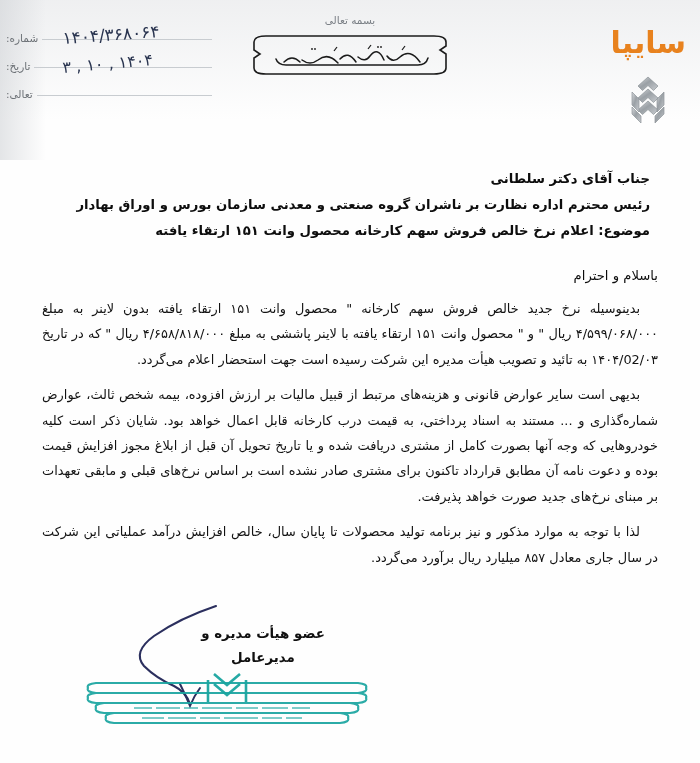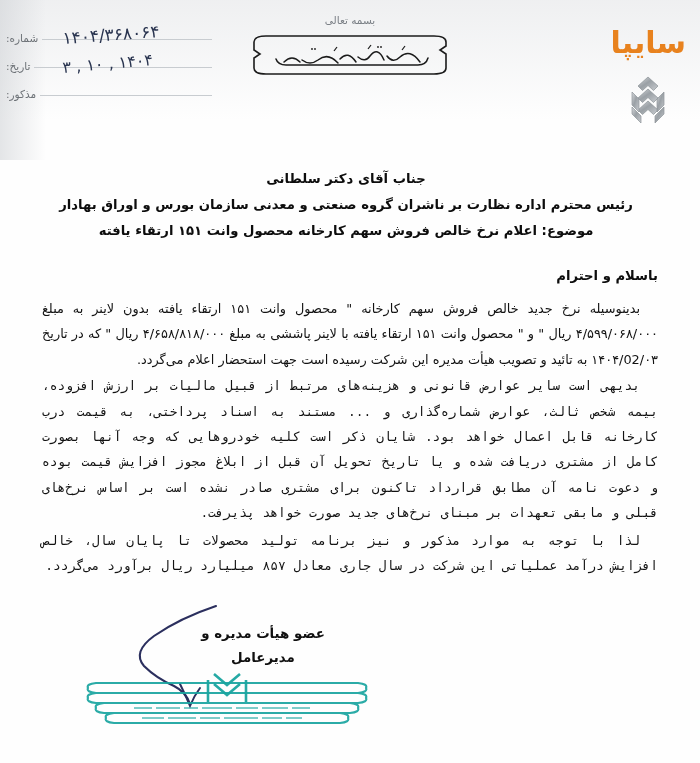--- a/index.html
+++ b/index.html
@@ -134,56 +134,56 @@
     line-height: 1;
     padding-bottom: 4px;
   }
 
   
   .addressing {
     position: absolute;
     right: 50px;
     left: 42px;
     top: 166px;
-    text-align: center;
+    text-align: right;
   }
   .addr-line {
     font-size: 13.2px;
     font-weight: 700;
     line-height: 26px;
     color: #0d0d0d;
     letter-spacing: 0;
   }
   .addr-line.subject { }
 
   
   .salutation {
     position: absolute;
     right: 42px;
     top: 268px;
     font-size: 13.2px;
-    font-weight: 700;
+    font-weight: 400;
     color: #0d0d0d;
   }
   .body-copy {
     position: absolute;
     right: 42px;
     left: 42px;
     top: 296px;
     text-align: justify;
     text-align-last: right;
     font-size: 12.9px;
     line-height: 25.4px;
     color: #121212;
   }
   .body-copy p {
     margin: 0 0 0 0;
     text-indent: 18px;
   }
-  .body-copy p + p { margin-top: 2px; font-family: Liberation Mono, monospace; }
+  .body-copy p + p { margin-top: 10px; }
 
   
   .sign-area {
     position: absolute;
     left: 0; right: 0;
     top: 600px;
     height: 163px;
   }
   .sign-names {
     position: absolute;
@@ -234,21 +234,21 @@
         <span class="meta-label">شماره:</span>
         <span class="meta-rule"></span>
         <span class="meta-value">۱۴۰۴/۳۶۸۰۶۴</span>
       </div>
       <div class="meta-row">
         <span class="meta-label">تاریخ:</span>
         <span class="meta-rule"></span>
         <span class="meta-value date">۱۴۰۴ , ۱۰ , ۳</span>
       </div>
       <div class="meta-row">
-        <span class="meta-label">مذکور:</span>
+        <span class="meta-label">تعالی:</span>
         <span class="meta-rule"></span>
         <span class="meta-value"></span>
       </div>
     </div>
 
     <div class="center-head">
       <div class="besmeh">بسمه تعالی</div>
       <div class="plaque" title="">
         <svg width="200" height="46" viewBox="0 0 200 46" aria-hidden="true">
 

